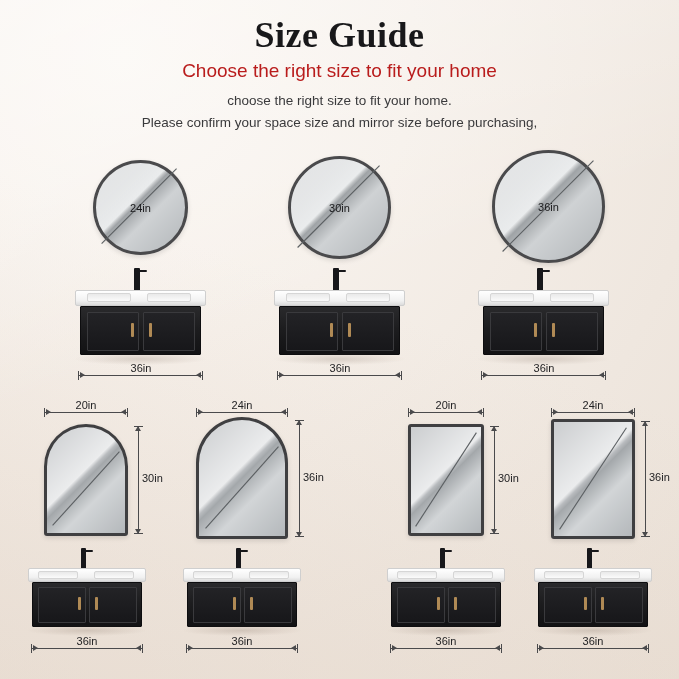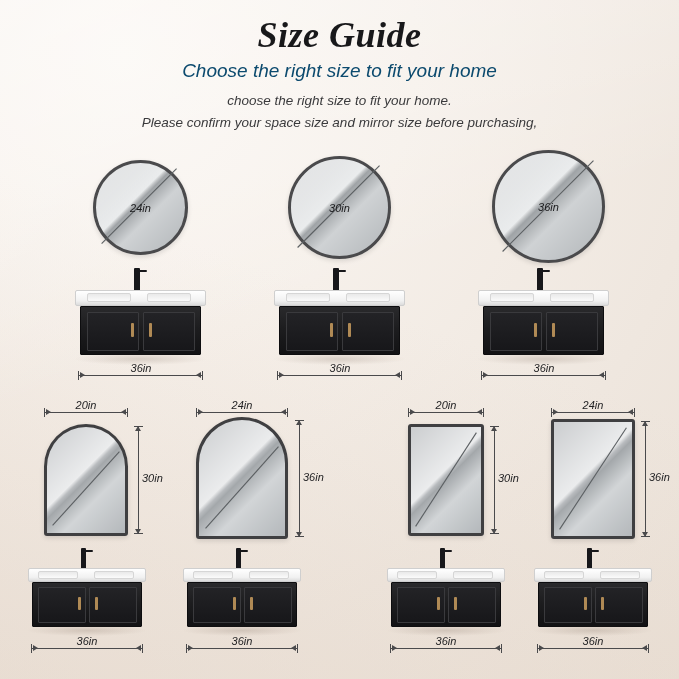--- a/index.html
+++ b/index.html
@@ -16,37 +16,37 @@
     position:absolute; inset:0;
     background:
       radial-gradient(circle at 18% 8%, #fbf7f3 0%, #f6f0ea 35%, #efe7df 70%, #eae0d6 100%);
   }
   .bg:after{
     content:"";
     position:absolute; inset:0;
     background: linear-gradient(160deg, rgba(255,255,255,0.45) 0%, rgba(255,255,255,0) 45%),
                 linear-gradient(20deg, rgba(222,205,190,0.35) 0%, rgba(255,255,255,0) 55%);
   }
-  .wrap { position:absolute; inset:0;font-style:italic; }
+  .wrap { position:absolute; inset:0; }
 
   
   .title {
     position:absolute; left:0; right:0; top:14px;
     text-align:center;
     font-family:"Liberation Serif", serif;
     font-weight:bold;
     font-size:36px;
     letter-spacing:0.5px;
     color:#18181a;
   }
   .subtitle {
     position:absolute; left:0; right:0; top:60px;
     text-align:center;
     font-size:19px;
-    color:#0c4a6e;
+    color:#b91c1c;
   }
   .desc {
     position:absolute; left:0; right:0; top:90px;
     text-align:center;
     font-size:13.5px;
     line-height:22px;
     color:#3a3a3c;
   }
 
   

